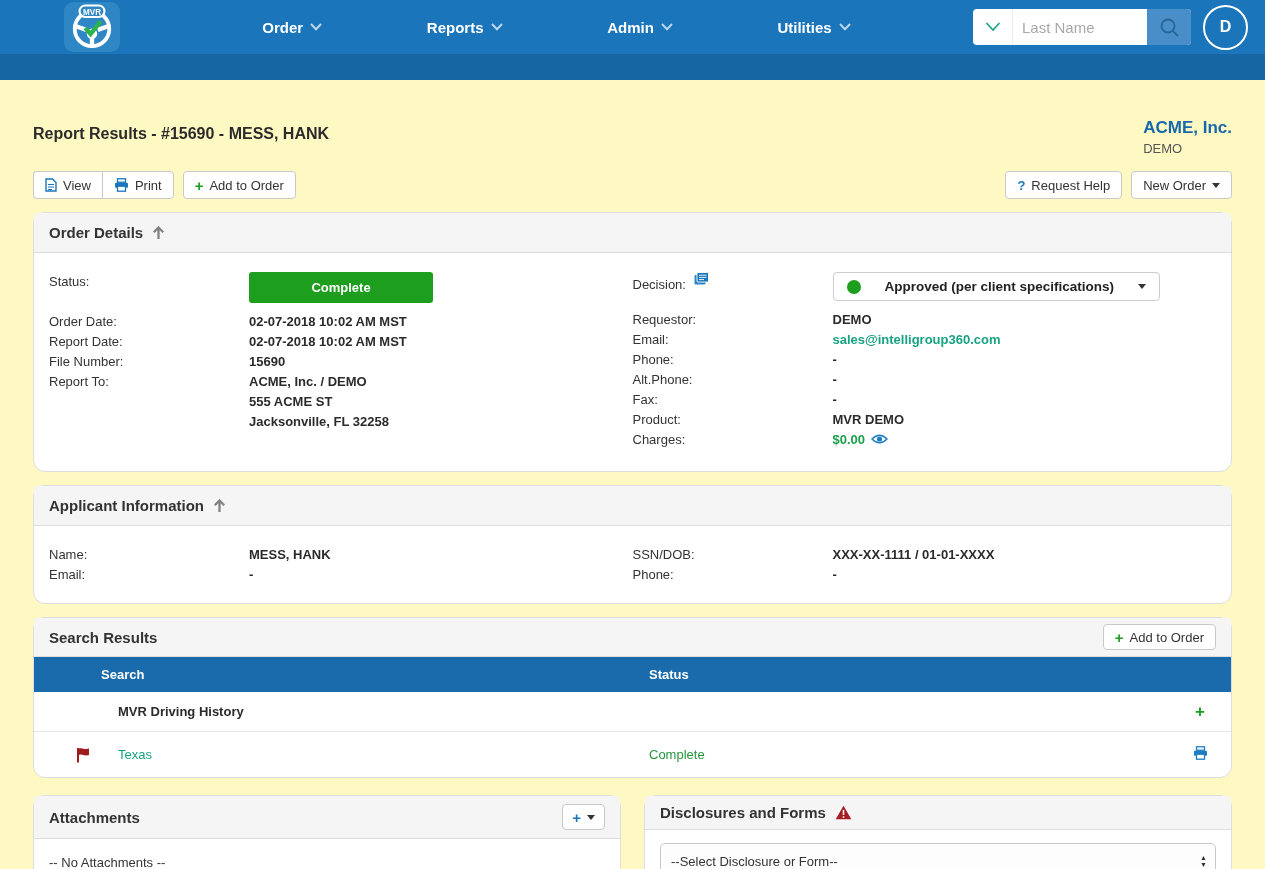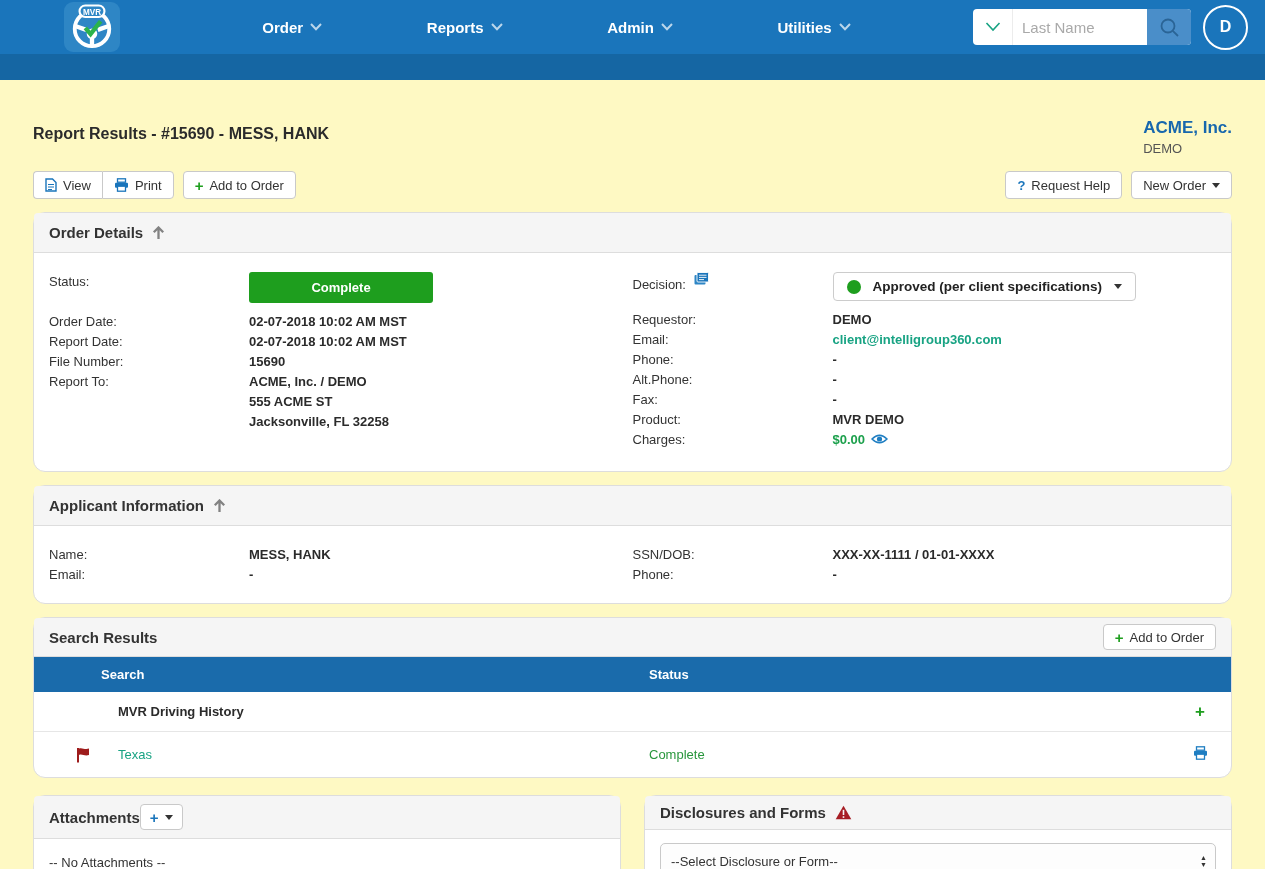--- a/index.html
+++ b/index.html
@@ -59,21 +59,21 @@
   .detail-cols { display: flex; }
   .dcol { width: 50%; }
   .drow { display: flex; font-size: 13px; color: #333; line-height: 20px; }
   .drow .lbl { width: 200px; flex-shrink: 0; }
   .drow .val { font-weight: bold; color: #2b2b2b; }
   .val-teal { color: #18a383 !important; }
   .val-green { color: #1ca04c !important; }
   .status-row { margin-bottom: 9px; align-items: flex-start; }
   .status-btn { width: 184px; height: 31px; background: #1e9e1e; color: #fff; font-weight: bold;
                 font-size: 13px; border: none; border-radius: 3px; cursor: pointer; font-family: inherit; }
-  .decision-btn { display: inline-flex; align-items: center; gap: 12px; border: 1px solid #ccc;
+  .decision-btn { display: inline-flex; align-items: center; gap: 24px; border: 1px solid #ccc;
                   border-radius: 4px; padding: 6px 13px; font-weight: bold; font-size: 13.5px; color: #222;
                   background: #fff; cursor: pointer; font-family: inherit; }
   .dot { width: 14px; height: 14px; border-radius: 50%; background: #1e9e1e; }
   .addr-lines div { font-weight: bold; color: #2b2b2b; }
   .eye { margin-left: 6px; vertical-align: -1px; cursor: pointer; }
   .book { margin-left: 4px; vertical-align: 4px; cursor: pointer; }
 
   
   .sr-heading { display: flex; justify-content: space-between; align-items: center; padding: 6px 15px; }
   .sr-heading .btn { height: 26px; }
@@ -88,21 +88,21 @@
   .sr-row.item { height: 45px; }
   .sr-row.item .c1 { padding-left: 42px; display: flex; align-items: center; }
   .sr-name { color: #18a383; margin-left: 27px; cursor: pointer; }
   .sr-status { color: #28963c; }
   .sr-action { text-align: center; cursor: pointer; }
   .sr-action .plus { font-size: 17px; }
 
   
   .bottom { display: flex; gap: 23px; margin-top: 17px; }
   .panel.half { flex: 1; margin-top: 0; }
-  .half-heading { display: flex; align-items: center;
+  .half-heading { display: flex; justify-content: space-between; align-items: center;
                   background: #f5f5f5; border-bottom: 1px solid #ddd; padding: 8px 15px;
                   border-radius: 4px 4px 0 0; }
   .half-title { font-size: 15px; font-weight: bold; color: #333; display: flex; align-items: center; }
   .half-title .hicon { margin-left: 9px; display: inline-flex; }
   .btn-sm { height: 26px; padding: 0 9px; }
   .attach-body { padding: 16px 15px 17px; font-size: 13px; color: #333; }
   .disc-body { padding: 13px 15px 20px; }
   .select-wrap { position: relative; }
   .select-wrap select { width: 100%; height: 36px; border: 1px solid #c9c9c9; border-radius: 5px;
                         background: #fdfdfd; font-size: 13px; color: #333; padding: 0 24px 0 10px;
@@ -274,21 +274,21 @@
                 <span>Approved (per client specifications)</span>
                 <span class="caret"></span>
               </button>
             </div>
             <div class="drow">
               <span class="lbl">Requestor:</span>
               <span class="val">DEMO</span>
             </div>
             <div class="drow">
               <span class="lbl">Email:</span>
-              <span class="val val-teal">client@intelligroup360.com</span>
+              <span class="val val-teal">sales@intelligroup360.com</span>
             </div>
             <div class="drow">
               <span class="lbl">Phone:</span>
               <span class="val">-</span>
             </div>
             <div class="drow">
               <span class="lbl">Alt.Phone:</span>
               <span class="val">-</span>
             </div>
             <div class="drow">

